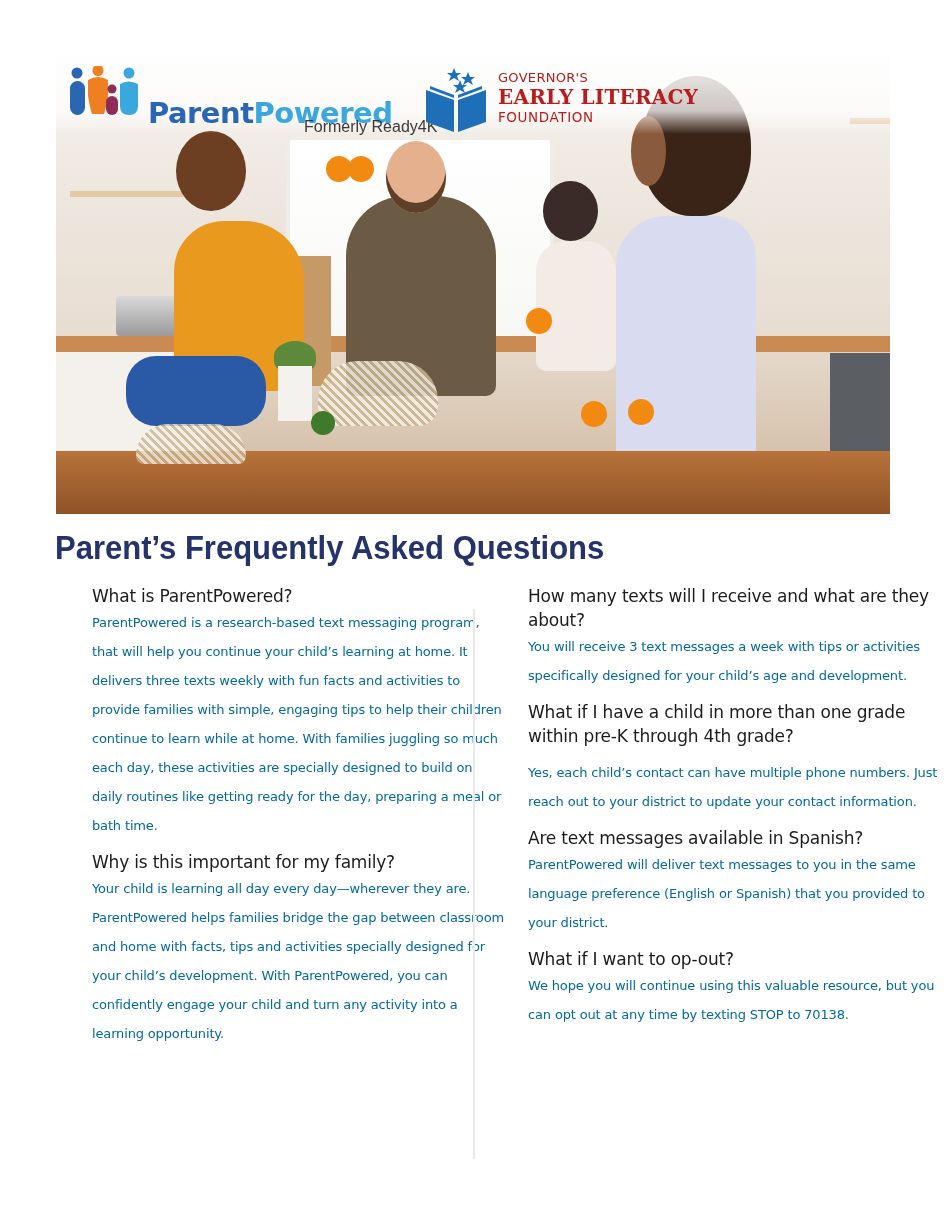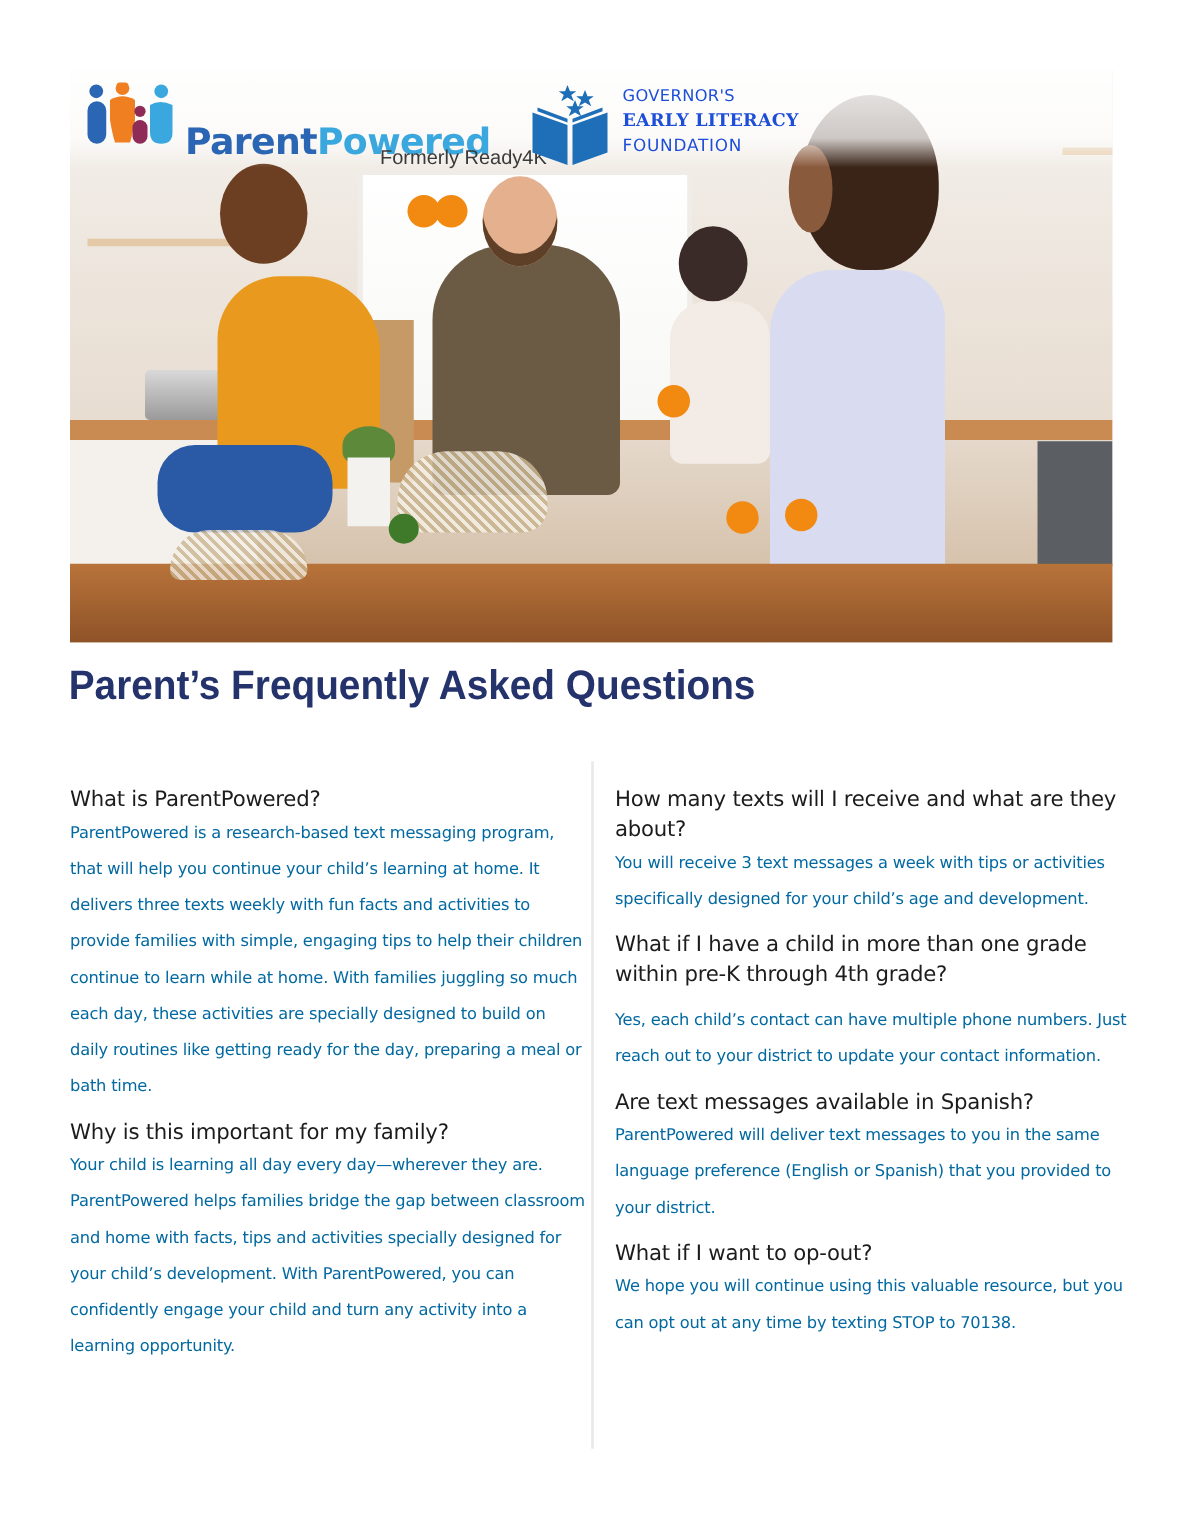--- a/index.html
+++ b/index.html
@@ -46,35 +46,35 @@
     
     .logo-pp { position: absolute; left: 68px; top: 66px; height: 62px; width: 340px; }
     .logo-pp .figures { position: absolute; left: 0; top: 0; width: 76px; height: 52px; }
     .logo-pp .wordmark { position: absolute; left: 80px; top: 14px; font-family: "DejaVu Sans", sans-serif; font-weight: bold; font-size: 29px; letter-spacing: -0.5px; line-height: 34px; white-space: nowrap; margin-top: 16px; }
     .logo-pp .wordmark .w1 { color: #2a66b3; }
     .logo-pp .wordmark .w2 { color: #3aa7de; }
     .logo-pp .formerly { position: absolute; left: 236px; top: 52px; font-family: "Liberation Sans", sans-serif; font-size: 16px; color: #3a3a3a; white-space: nowrap; }
 
     .logo-gelf { position: absolute; left: 424px; top: 66px; height: 70px; width: 300px; }
     .logo-gelf .book { position: absolute; left: 0; top: 0; width: 66px; height: 68px; }
-    .logo-gelf .text { position: absolute; left: 74px; top: 4px; color: #1d4ed8; white-space: nowrap; }
+    .logo-gelf .text { position: absolute; left: 74px; top: 4px; color: #b91c1c; white-space: nowrap; }
     .logo-gelf .t1 { font-family: "DejaVu Sans", sans-serif; font-size: 13px; letter-spacing: 0.3px; line-height: 16px; }
-    .logo-gelf .t2 { font-family: "DejaVu Serif", serif; font-weight: bold; font-size: 14px; letter-spacing: 0.2px; line-height: 23px; }
+    .logo-gelf .t2 { font-family: "DejaVu Serif", serif; font-weight: bold; font-size: 20px; letter-spacing: 0.2px; line-height: 23px; }
     .logo-gelf .t3 { font-family: "DejaVu Sans", sans-serif; font-size: 13.5px; letter-spacing: 0.6px; line-height: 17px; }
 
     
     .page-title {
       position: absolute; left: 55px; top: 529px;
       font-family: "Liberation Sans", sans-serif; font-weight: bold; font-size: 33px;
       color: #24336b; letter-spacing: 0px; white-space: nowrap; margin: 0;
       transform: scaleX(0.94); transform-origin: left center;
     }
 
     
-    .col { position: absolute; top: 628px; }
+    .col { position: absolute; top: 584px; margin-left: 36px; }
     .col-left { left: 56px; width: 414px; }
     .col-right { left: 492px; width: 420px; }
     .divider { position: absolute; left: 473px; top: 609px; width: 2px; height: 550px; background: #e8e8e8; }
 
     .faq { margin: 0 0 10px 0; }
     .faq h2 {
       margin: 0; font-family: "DejaVu Sans", sans-serif; font-weight: normal;
       font-size: 17px; line-height: 24px; color: #1c1c1c; letter-spacing: -0.2px;
     }
     .faq p {

